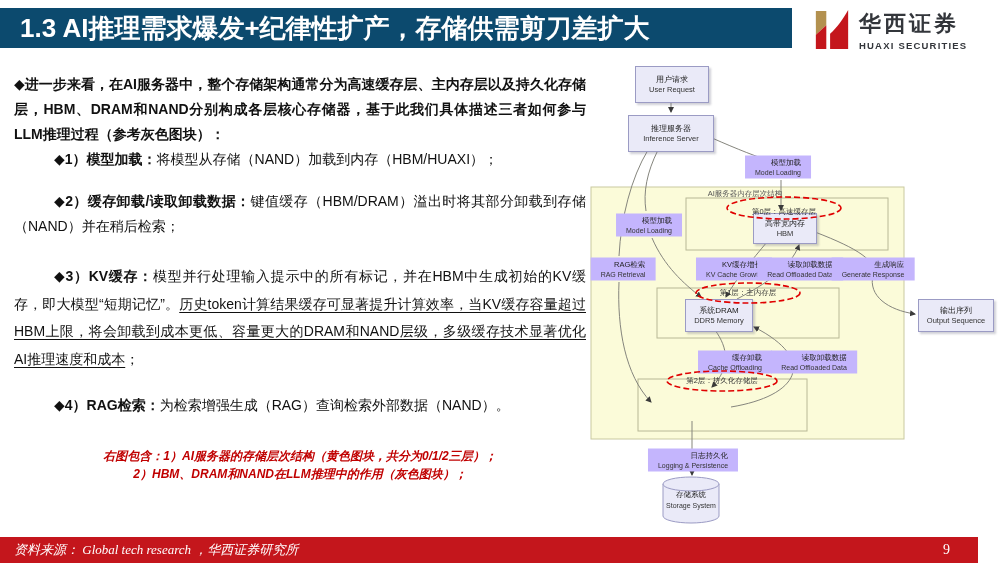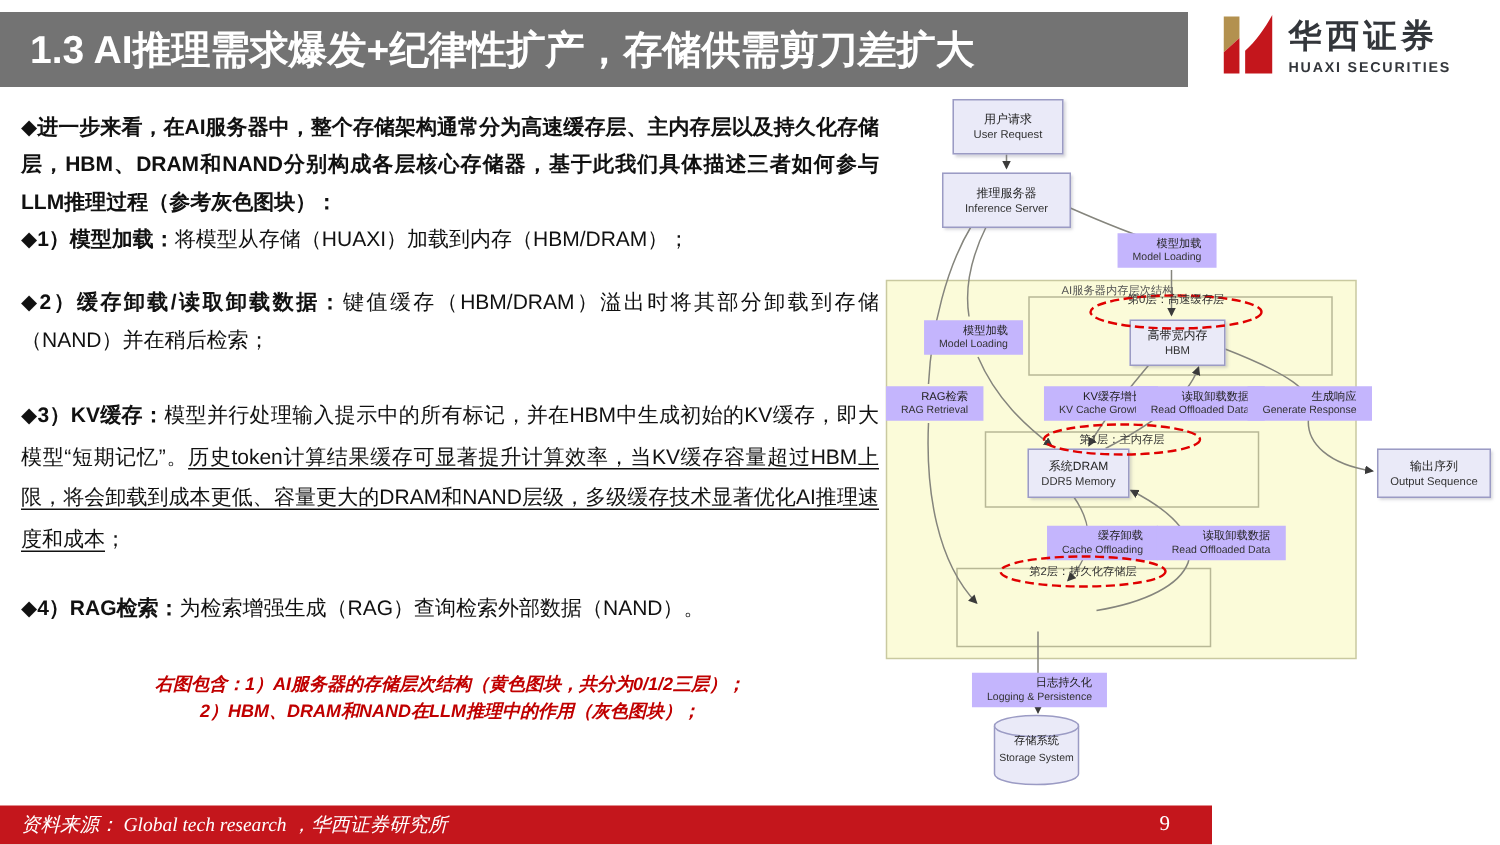--- a/index.html
+++ b/index.html
@@ -1,32 +1,32 @@
 <!DOCTYPE html>
 <html><head>
 <meta charset="utf-8">
 <style>
   html,body{margin:0;padding:0;}
   .slide{position:relative;width:1000px;height:563px;background:#ffffff;overflow:hidden;
          font-family:"Liberation Sans","DejaVu Sans",sans-serif;}
 
   
-  .titlebar{position:absolute;left:0;top:8px;width:792px;height:50px;background:#737373;
+  .titlebar{position:absolute;left:0;top:8px;width:792px;height:40px;background:#0c4a6e;
             display:flex;align-items:center;}
   .titlebar h1{margin:0 0 0 20px;font-size:26px;font-weight:bold;color:#ffffff;letter-spacing:0px;white-space:nowrap;}
   .logo{position:absolute;right:0;top:0;width:205px;height:60px;background:#ffffff;
         display:flex;align-items:center;gap:8px;padding-left:18px;box-sizing:border-box;}
   .logotext .logo-cn{font-size:22px;font-weight:bold;color:#33363B;letter-spacing:3px;font-family:Liberation Mono, monospace;}
   .logotext .logo-en{font-size:9.5px;font-weight:bold;color:#33363B;letter-spacing:1.2px;margin-top:1px;}
 
   
   .textcol{position:absolute;left:14px;top:72px;width:572px;color:#111111;}
   .para{margin:0;font-size:14px;line-height:25px;text-align:justify;}
   .para.allbold{font-weight:bold;}
-  .para .b{font-weight:bold;}
+  .para .b{font-weight:bold;margin-left:40px;}
   .para.p3{margin-top:17px;}
   .para.p4{margin-top:24px;line-height:27.5px;}
   .para.p5{margin-top:20px;}
   .para .u{text-decoration:underline;text-underline-offset:3px;}
   .notes{margin-top:29px;text-align:center;color:#C00000;font-weight:bold;font-style:italic;
          font-size:12px;line-height:18px;}
 
   
   .diagram{position:absolute;left:585px;top:60px;width:415px;height:477px;}
   .dsvg{position:absolute;left:0;top:0;z-index:0;}
@@ -43,21 +43,21 @@
   .dlabel .en{font-size:7px;line-height:9px;white-space:nowrap;color:#333;}
   .etext{position:absolute;z-index:4;transform:translate(-50%,-50%);font-size:7.5px;
          color:#333;white-space:nowrap;}
   .htitle{position:absolute;z-index:1;left:95px;top:129px;width:130px;text-align:center;
           font-size:7.5px;color:#555;white-space:nowrap;}
   .stext{position:absolute;z-index:2;left:78px;top:430px;width:56px;text-align:center;color:#222;}
   .stext .cn{font-size:7.5px;line-height:11px;font-family:Liberation Mono, monospace;}
   .stext .en{font-size:7px;line-height:9px;color:#333;}
 
   
-  .footer{position:absolute;left:0;top:537px;width:808px;height:26px;background:#C4161C;
+  .footer{position:absolute;left:0;top:537px;width:978px;height:26px;background:#C4161C;
           display:flex;align-items:center;}
   .source{margin-left:14px;color:#ffffff;font-size:13px;font-style:italic;
           font-family:"Liberation Serif","DejaVu Serif",serif;}
   .pagenum{position:absolute;right:28px;color:#ffffff;font-size:14px;
            font-family:"Liberation Serif","DejaVu Serif",serif;}
 </style>
 </head>
 <body>
 
 <div class="slide">
@@ -72,21 +72,21 @@
       <path d="M18,42 v-16 C25,20 32,10 37,1 v41 z" fill="#C4161C"></path>
     </svg>
     <div class="logotext">
       <div class="logo-cn">华西证券</div>
       <div class="logo-en">HUAXI SECURITIES</div>
     </div>
   </div>
 
   <div class="textcol">
     <p class="para allbold"><span>◆进一步来看，在AI服务器中，整个存储架构通常分为高速缓存层、主内存层以及持久化存储层，HBM、DRAM和NAND分别构成各层核心存储器，基于此我们具体描述三者如何参与LLM推理过程（参考灰色图块）：</span></p>
-    <p class="para"><span class="b">◆1）模型加载：</span><span>将模型从存储（HUAXI）加载到内存（HBM/DRAM）；</span></p>
+    <p class="para"><span class="b">◆1）模型加载：</span><span>将模型从存储（NAND）加载到内存（HBM/HUAXI）；</span></p>
     <p class="para p3"><span class="b">◆2）缓存卸载/读取卸载数据：</span><span>键值缓存（HBM/DRAM）溢出时将其部分卸载到存储（NAND）并在稍后检索；</span></p>
     <p class="para p4"><span class="b">◆3）KV缓存：</span><span>模型并行处理输入提示中的所有标记，并在HBM中生成初始的KV缓存，即大模型“短期记忆”。</span><span class="u">历史token计算结果缓存可显著提升计算效率，当KV缓存容量超过HBM上限，将会卸载到成本更低、容量更大的DRAM和NAND层级，多级缓存技术显著优化AI推理速度和成本</span><span>；</span></p>
     <p class="para p5"><span class="b">◆4）RAG检索：</span><span>为检索增强生成（RAG）查询检索外部数据（NAND）。</span></p>
     <div class="notes">
       <div>右图包含：1）AI服务器的存储层次结构（黄色图块，共分为0/1/2三层）；</div>
       <div>2）HBM、DRAM和NAND在LLM推理中的作用（灰色图块）；</div>
     </div>
   </div>
 
   <div class="diagram">
@@ -188,21 +188,21 @@
       <div class="en">Storage System</div>
     </div>
 
     <svg class="osvg" width="415" height="477" viewBox="0 0 415 477">
       <g fill="none" stroke="#E00000" stroke-width="1.6" stroke-dasharray="6,3">
         <ellipse cx="199" cy="148" rx="57" ry="11"></ellipse>
         <ellipse cx="163" cy="233" rx="52" ry="10"></ellipse>
         <ellipse cx="137" cy="321" rx="55" ry="10"></ellipse>
       </g>
     </svg>
-    <div class="etext" style="left:199px;top:140px">第0层：高速缓存层</div>
+    <div class="etext" style="left:199px;top:152px">第0层：高速缓存层</div>
     <div class="etext" style="left:163px;top:233px">第1层：主内存层</div>
     <div class="etext" style="left:137px;top:321px">第2层：持久化存储层</div>
   </div>
 
   <div class="footer">
     <div class="source">资料来源： Global tech research ，华西证券研究所</div>
     <div class="pagenum">9</div>
   </div>
 
 </div>

